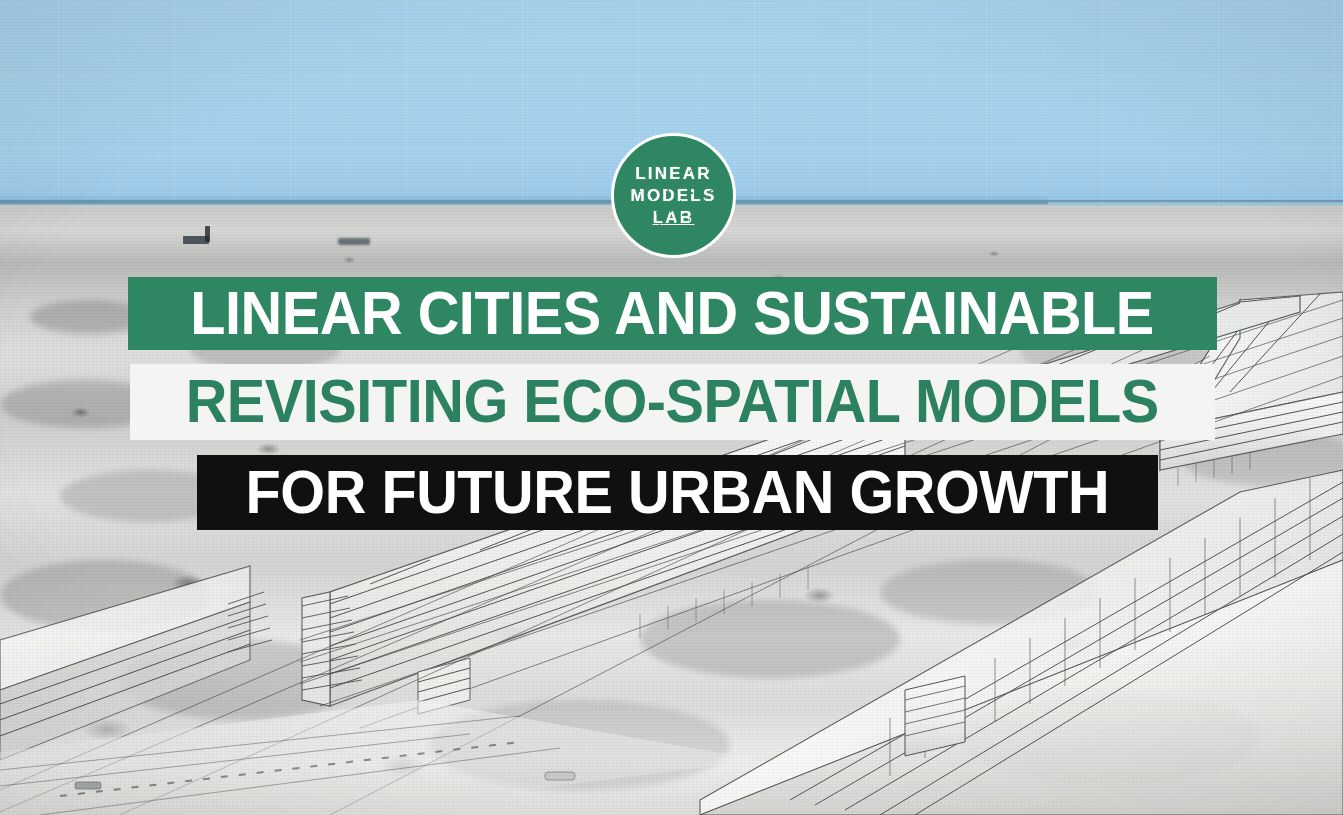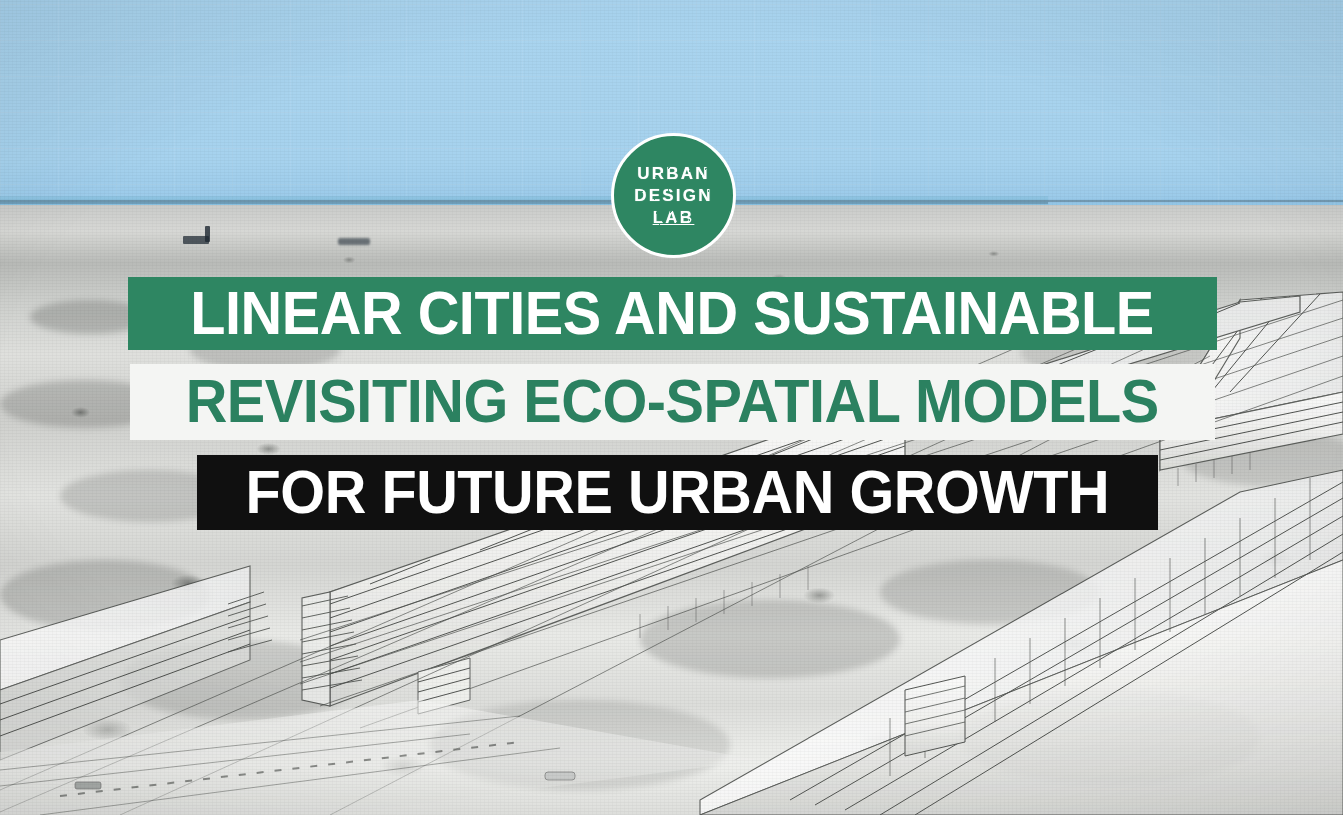--- a/index.html
+++ b/index.html
@@ -471,22 +471,22 @@
         </g>
       </svg>
     </div>
 
     <div class="grain"></div>
   </div>
 
   <div class="vignette"></div>
 
   <div class="logo-badge">
-    <div class="logo-line l1">URBAN</div>
-    <div class="logo-line l2">DESIGN</div>
+    <div class="logo-line l1">LINEAR</div>
+    <div class="logo-line l2">MODELS</div>
     <div class="logo-line l3">LAB</div>
   </div>
 
   <div class="titles">
 
     <div class="band band-1">
       <span class="band-text">LINEAR CITIES AND SUSTAINABLE</span>
     </div>
 
     <div class="band band-2">

